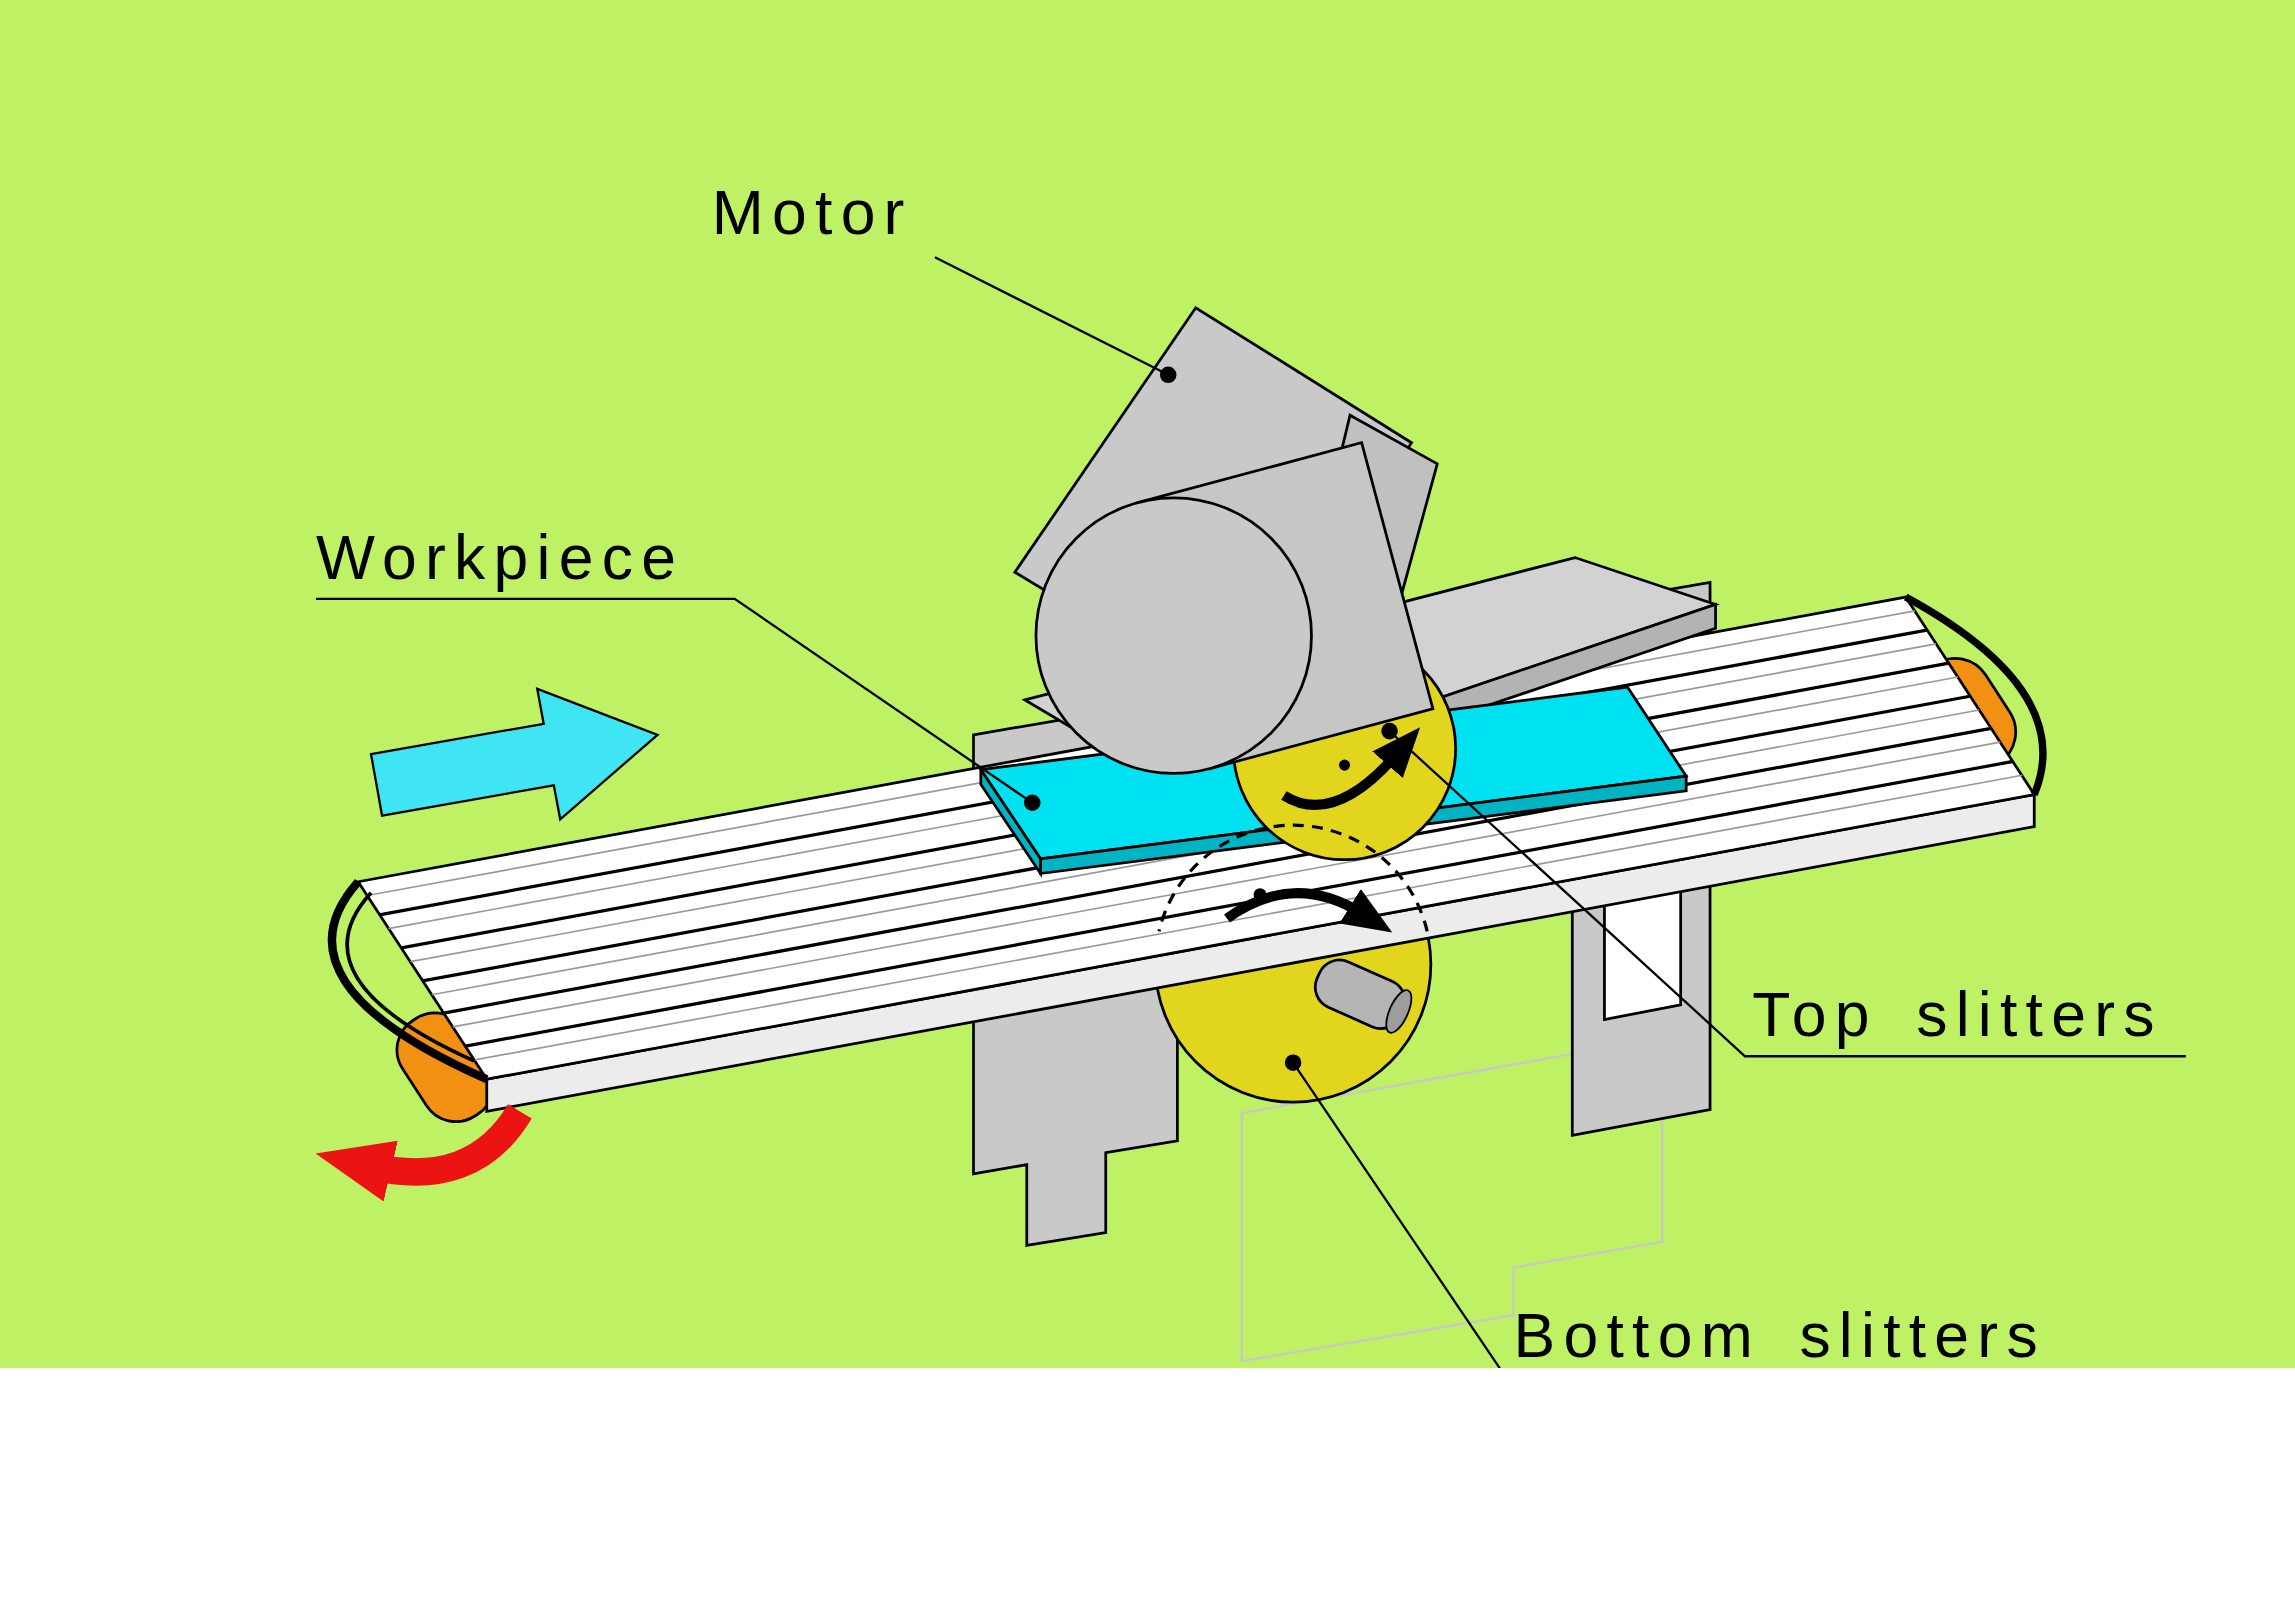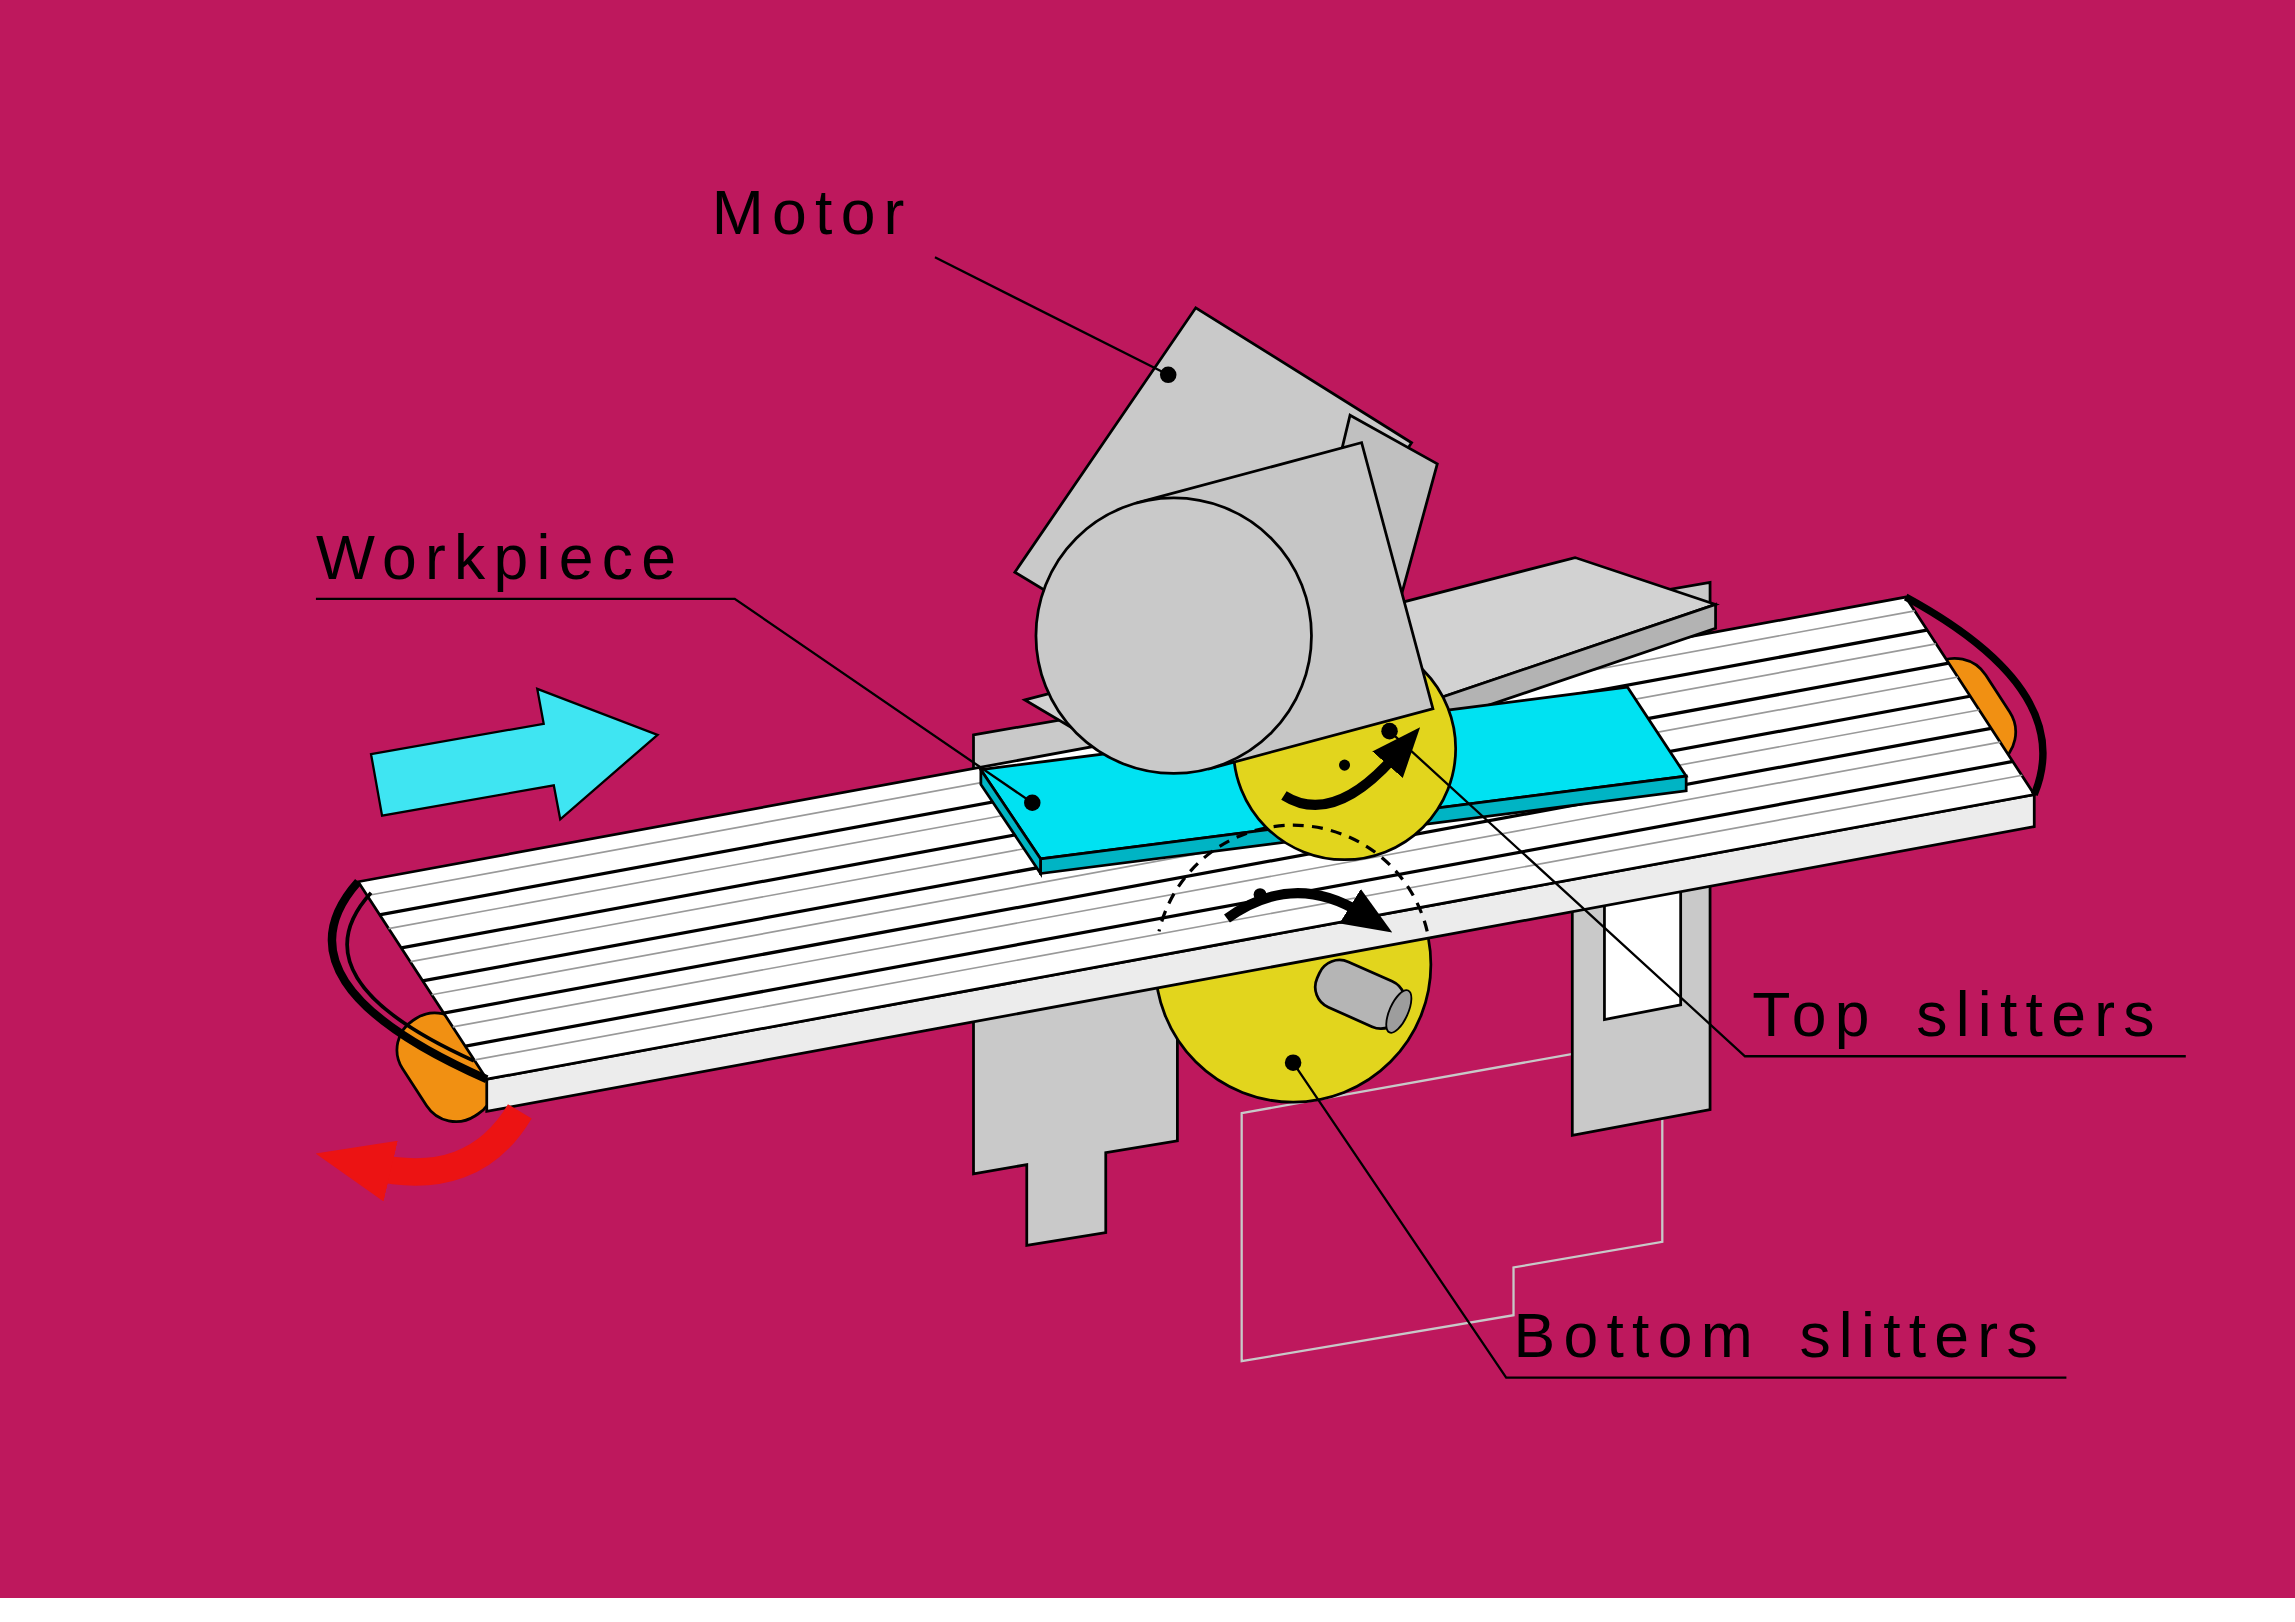--- a/index.html
+++ b/index.html
@@ -1,19 +1,19 @@
 <!DOCTYPE html>
 <html style="font-size:14.7px"><head>
 <meta charset="utf-8">
 <style>
   html,body { margin:0; padding:0; background:#ffffff; }
   .stage {
     position:relative;
-    width:2296px; height:1598px;
-    background:#be185d;
+    width:2296px; height:1368px;
+    background:#bef264;
     overflow:hidden;
     font-family:"Liberation Sans", sans-serif;
   }
   svg { position:absolute; left:0; top:0; }
   .lbl {
     font-family:"Liberation Sans", sans-serif;
     font-size:68px;
     letter-spacing:9px;
     word-spacing:14px;
     fill:#000000;

